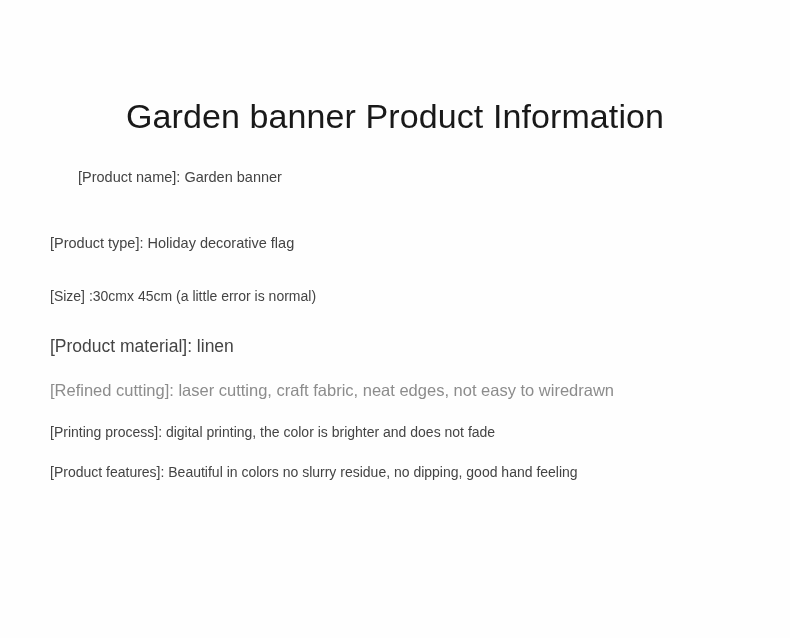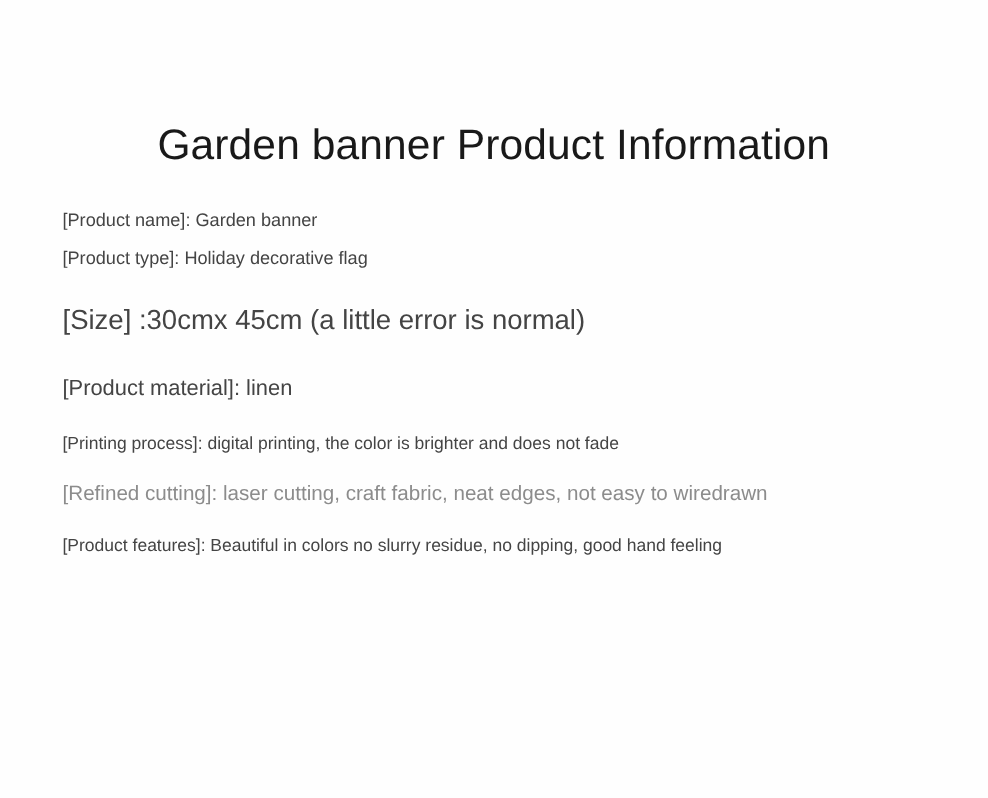--- a/index.html
+++ b/index.html
@@ -36,38 +36,38 @@
     left: 50px;
     top: 168px;
     width: 700px;
   }
   .spec-line {
     color: #444444;
     line-height: 1.25;
     white-space: nowrap;
   }
   
-  .spec-line.s-0 { font-size: 14.5px; margin-top: 0px;  }
-  .spec-line.s-1 { font-size: 14.5px; margin-top: 12px; }
-  .spec-line.s-2 { font-size: 22px;   margin-top: 26px; }
+  .spec-line.s-0 { font-size: 14.5px; margin-top: 0px; margin-left: 28px;  }
+  .spec-line.s-1 { font-size: 14.5px; margin-top: 48px; }
+  .spec-line.s-2 { font-size: 14px;   margin-top: 36px; }
   .spec-line.s-3 { font-size: 17.5px; margin-top: 30px; }
   .spec-line.s-4 { font-size: 14px;   margin-top: 24px; }
   .spec-line.s-5 { font-size: 16.5px; margin-top: 22px; color: #8c8c8c; }
   .spec-line.s-6 { font-size: 14px;   margin-top: 22px; }
 </style>
 </head>
 <body>
 
 <div class="page">
 
   <h1 class="page-title">Garden banner Product Information</h1>
 
   <div class="spec-list">
     <div class="spec-line s-0">[Product name]: Garden banner</div>
     <div class="spec-line s-1">[Product type]: Holiday decorative flag</div>
     <div class="spec-line s-2">[Size] :30cmx 45cm (a little error is normal)</div>
     <div class="spec-line s-3">[Product material]: linen</div>
+    <div class="spec-line s-5">[Refined cutting]: laser cutting, craft fabric, neat edges, not easy to wiredrawn</div>
     <div class="spec-line s-4">[Printing process]: digital printing, the color is brighter and does not fade</div>
-    <div class="spec-line s-5">[Refined cutting]: laser cutting, craft fabric, neat edges, not easy to wiredrawn</div>
     <div class="spec-line s-6">[Product features]: Beautiful in colors no slurry residue, no dipping, good hand feeling</div>
   </div>
 
 </div>
 
 </body></html>

